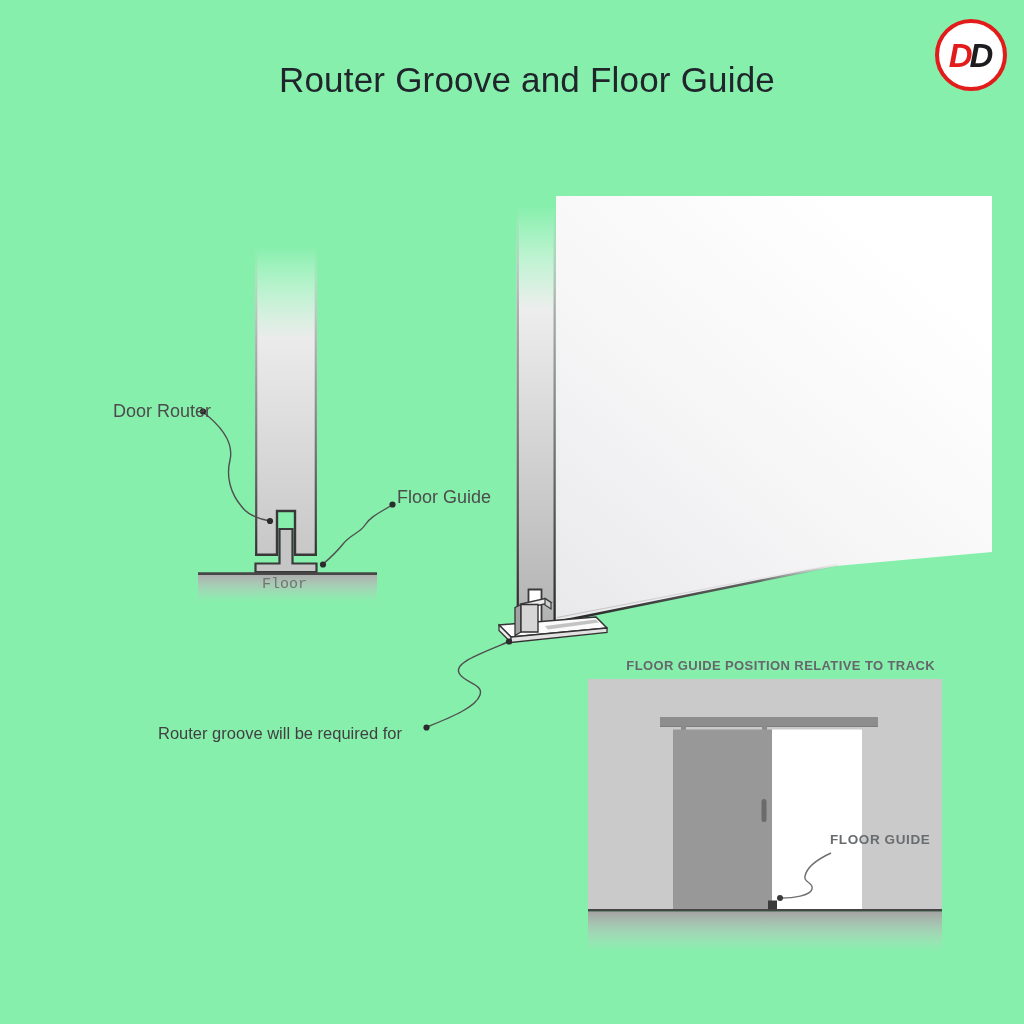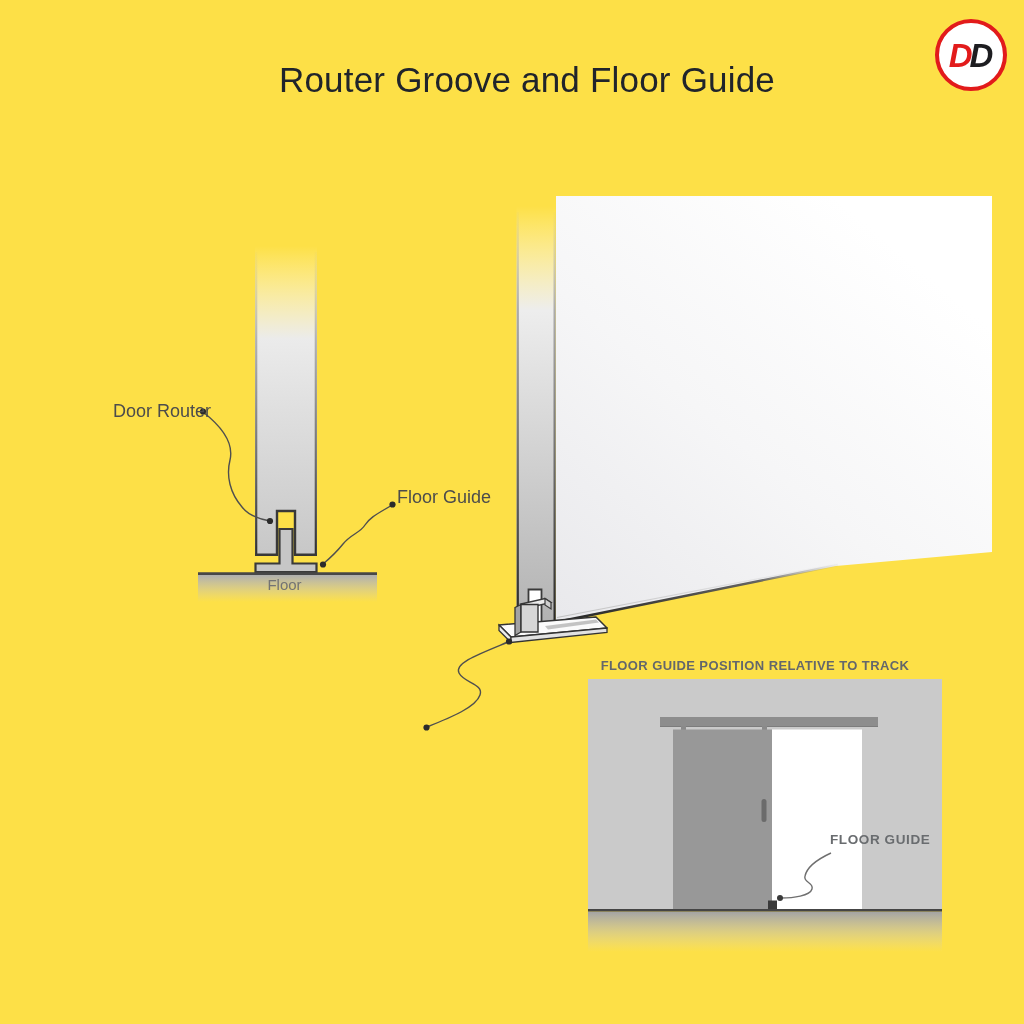--- a/index.html
+++ b/index.html
@@ -1,37 +1,37 @@
 <!DOCTYPE html>
 <html><head>
 <meta charset="utf-8">
 <style>
   html,body{margin:0;padding:0;background:#ffffff;}
-  .page{position:relative;width:1024px;height:1024px;background:#fde047;
+  .page{position:relative;width:1024px;height:1024px;background:#86efac;
         font-family:"Liberation Sans",sans-serif;overflow:hidden;}
   .abs{position:absolute;}
 
   .title{left:212px;top:60px;width:630px;text-align:center;
          font-size:35px;line-height:40px;color:#20242b;letter-spacing:.2px;}
 
   .logo{left:935px;top:19px;width:72px;height:72px;border:4px solid #e21b1b;
         border-radius:50%;box-sizing:border-box;background:#fff;
         display:flex;align-items:center;justify-content:center;}
   .logo span{font-style:italic;font-weight:bold;font-size:33px;line-height:1;}
   .logo .d1{color:#e21b1b;margin-right:-3px;}
   .logo .d2{color:#1d1d20;}
 
   .callout{font-size:18px;color:#4c4c4c;white-space:nowrap;}
   .floor-word{left:257px;top:576px;width:55px;text-align:center;
-              font-size:15px;color:#737373;}
+              font-size:15px;color:#737373;font-family:Liberation Mono, monospace;}
 
   .note{left:158px;top:723px;font-size:16.5px;line-height:21px;color:#414141;}
   .note span{display:block;}
 
-  .track-title{left:575px;top:658px;width:360px;text-align:center;
+  .track-title{left:575px;top:658px;width:360px;text-align:right;
                font-size:13px;font-weight:bold;letter-spacing:.4px;color:#64676b;}
   .fg-label{left:830px;top:832px;font-size:13.5px;font-weight:bold;
             letter-spacing:.6px;color:#696c6f;white-space:nowrap;}
 
   svg{position:absolute;left:0;top:0;}
 </style>
 </head>
 <body>
 
 <div class="page">
@@ -154,19 +154,20 @@
     <span class="d2">D</span>
   </div>
 
   <div class="abs callout" style="left:113px;top:401px;">Door Router</div>
 
   <div class="abs callout" style="left:397px;top:487px;">Floor Guide</div>
 
   <div class="abs floor-word">Floor</div>
 
   <div class="abs note">
+    <span>Router groove will be required for</span>
   </div>
 
   <div class="abs track-title">FLOOR GUIDE POSITION RELATIVE TO TRACK</div>
 
   <div class="abs fg-label">FLOOR GUIDE</div>
 
 </div>
 
 </body></html>

